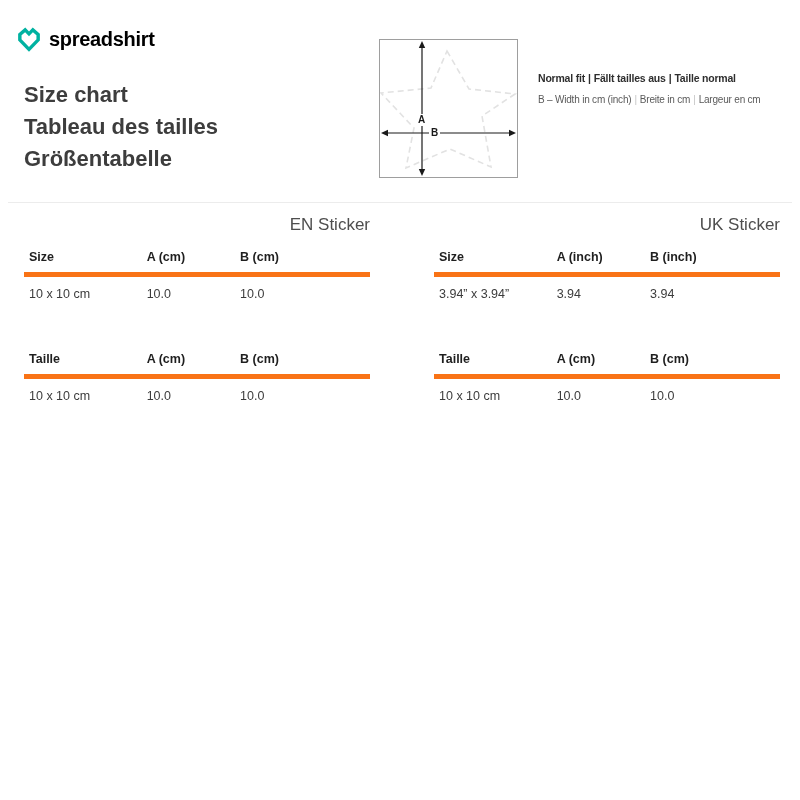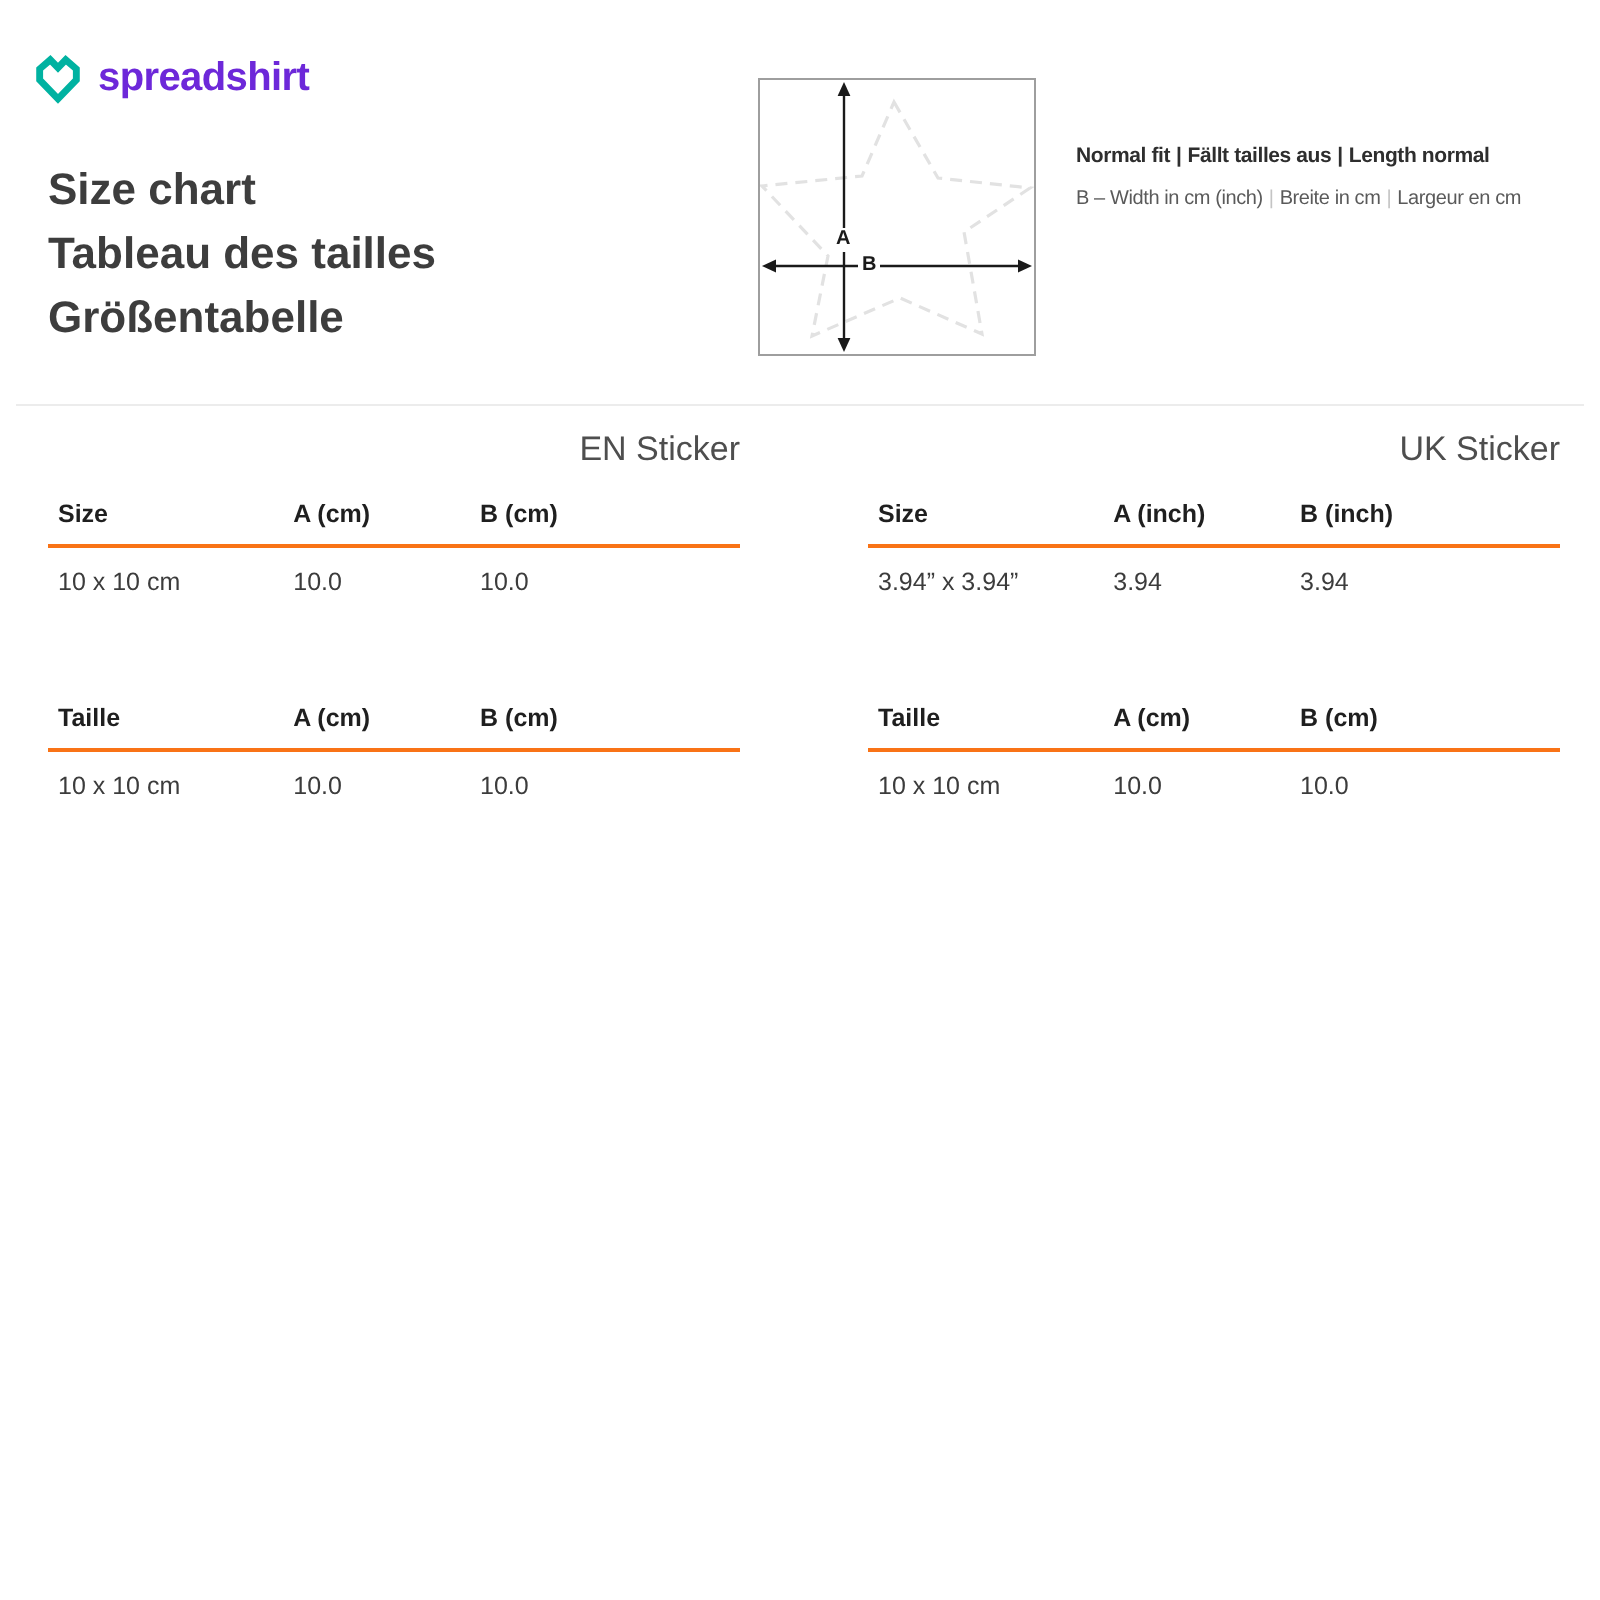--- a/index.html
+++ b/index.html
@@ -20,21 +20,21 @@
     left: 16px; top: 27px;
     display: flex; align-items: center;
     cursor: pointer;
   }
   .logo svg { display: block; }
   .logo .wordmark {
     margin-left: 7px;
     font-size: 20px;
     font-weight: 700;
     letter-spacing: -0.3px;
-    color: #6d28d9;
+    color: #000000;
   }
 
   
   .headings {
     left: 24px; top: 79px;
     font-size: 22px;
     line-height: 32px;
     font-weight: 700;
     color: #3d3d3d;
   }
@@ -108,21 +108,21 @@
   }
   table.sizes col.c1 { width: 34%; }
   table.sizes col.c2 { width: 27%; }
   table.sizes col.c3 { width: 39%; }
   table.sizes th {
     text-align: left;
     font-size: 12.5px;
     font-weight: 700;
     color: #1f1f1f;
     padding: 2px 0 8px 5px;
-    border-bottom: 2px solid #f97316;
+    border-bottom: 5px solid #f97316;
   }
   table.sizes td {
     text-align: left;
     font-size: 12.5px;
     font-weight: 400;
     color: #3c3c3c;
     padding: 10px 0 0 5px;
   }
 </style>
 </head>
@@ -155,21 +155,21 @@
     <line x1="6" y1="93" x2="131" y2="93" stroke="#1a1a1a" stroke-width="1.2"></line>
     <polygon points="1,93 8,89.8 8,96.2" fill="#1a1a1a"></polygon>
     <polygon points="136,93 129,89.8 129,96.2" fill="#1a1a1a"></polygon>
   </svg>
   <span class="dim-label a">A</span>
   <span class="dim-label b">B</span>
 </div>
 
 <div class="abs legend">
   <div class="fit-line">
-    <span>Normal fit</span><span class="sep">|</span><span>Fällt tailles aus</span><span class="sep">|</span><span>Length normal</span>
+    <span>Normal fit</span><span class="sep">|</span><span>Fällt tailles aus</span><span class="sep">|</span><span>Taille normal</span>
   </div>
   <div class="measure-line">
     <span>B – Width in cm (inch)</span><span class="sep">|</span><span>Breite in cm</span><span class="sep">|</span><span>Largeur en cm</span>
   </div>
 </div>
 
 <div class="abs rule"></div>
 
 <div class="abs tbl-section tbl-en">
   <h2 class="tbl-title">EN Sticker</h2>

